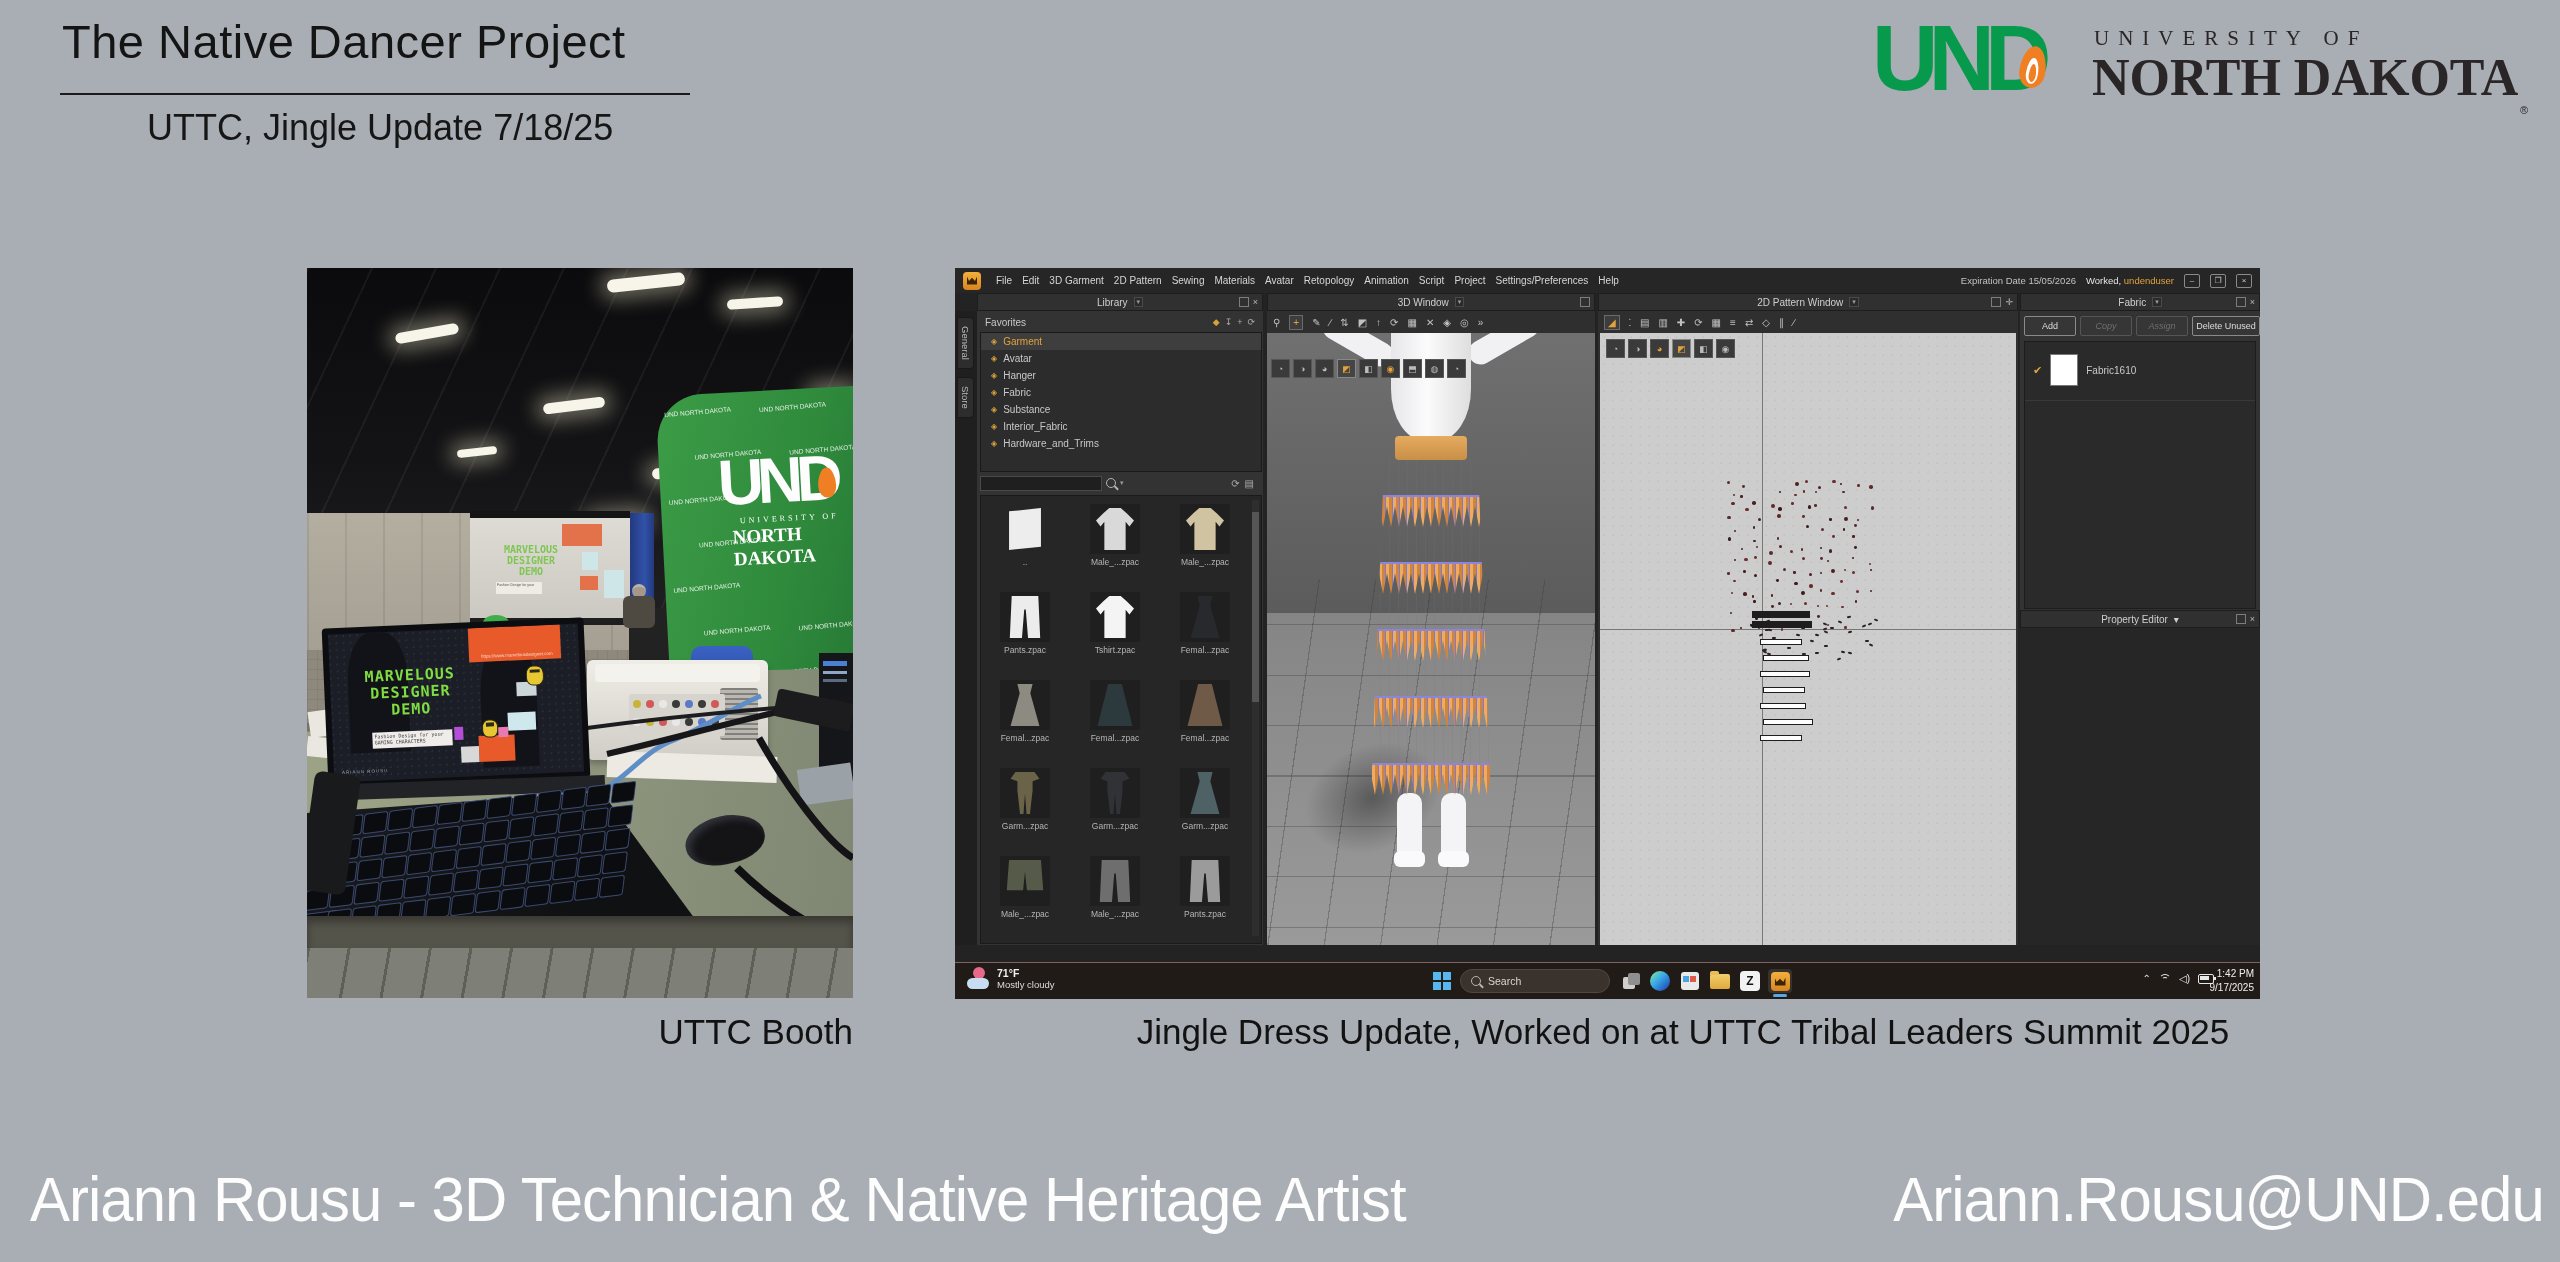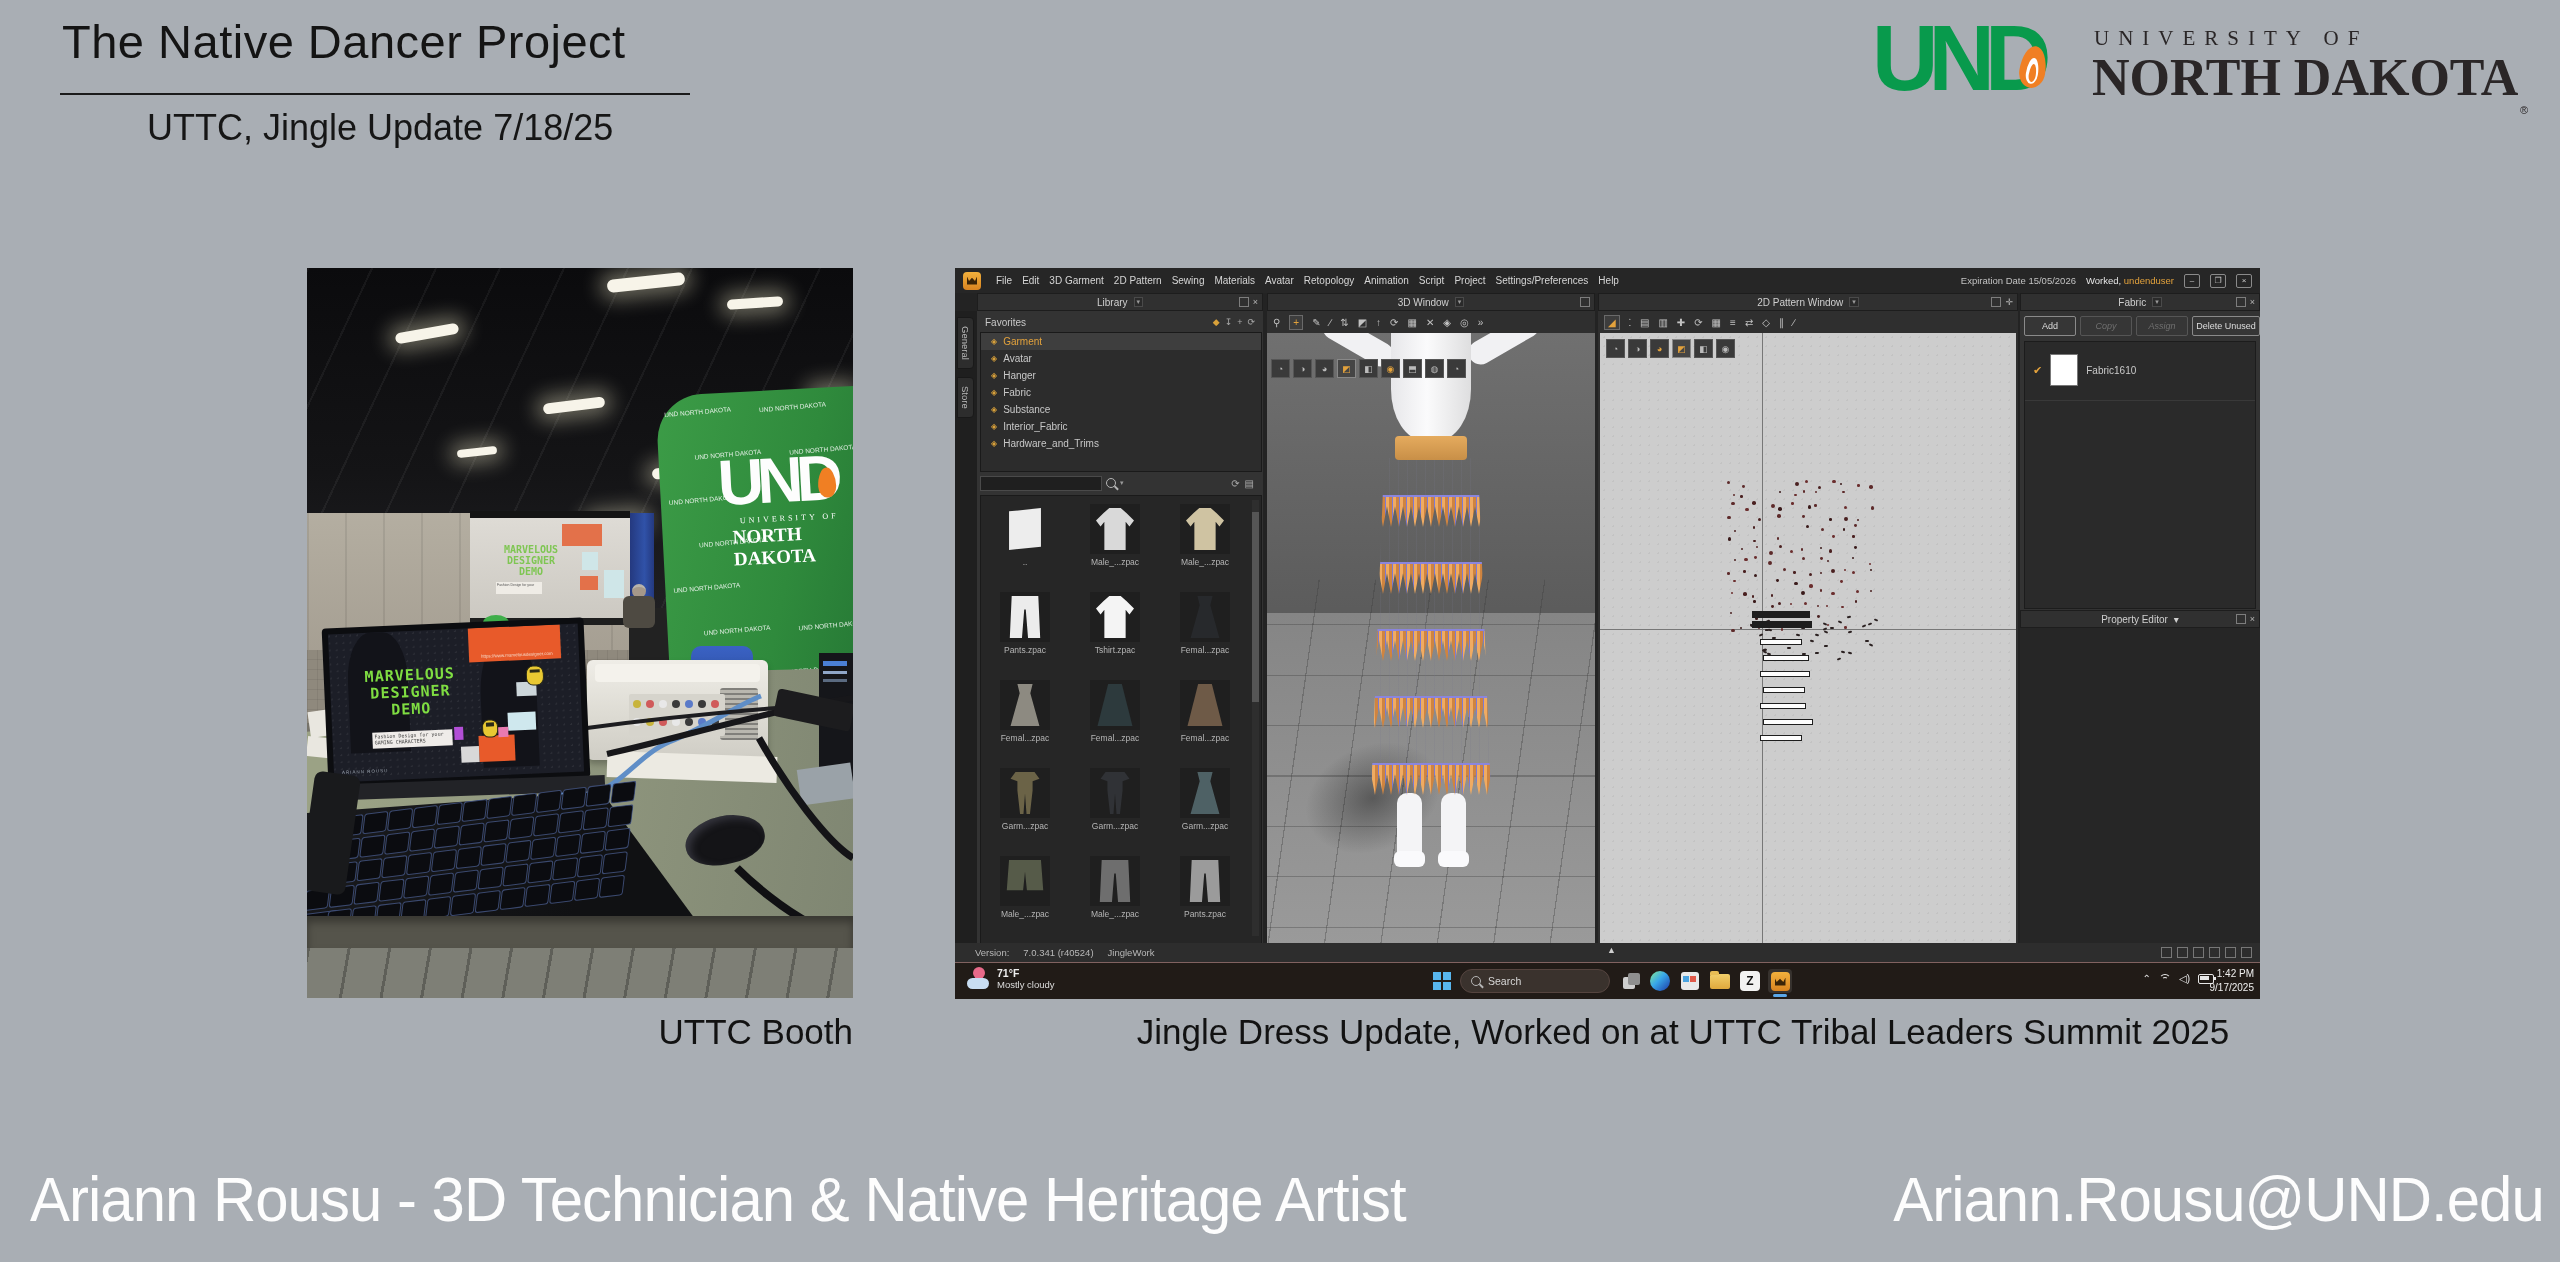--- a/index.html
+++ b/index.html
@@ -925,34 +925,20 @@
       <span>Property Editor</span>
         <span class="caret">▾</span>
       <span class="hicons">
           <span class="mi"></span>
           <span class="hx">×</span>
         </span>
     </div>
     <div class="pebody"></div>
   </div>
 
-  <div class="abs statusbar">
-    <span>Version:</span>
-    <span>7.0.341 (r40524)</span>
-    <span>JingleWork</span>
-    <span class="sb-collapse">▲</span>
-    <span class="sb-squares" id="sbSquares">
-        <div class="sbsq" style="display: inline-block;"></div>
-        <div class="sbsq" style="display: inline-block;"></div>
-        <div class="sbsq" style="display: inline-block;"></div>
-        <div class="sbsq" style="display: inline-block;"></div>
-        <div class="sbsq" style="display: inline-block;"></div>
-        <div class="sbsq" style="display: inline-block;"></div>
-      </span>
-  </div>
 
   <div class="abs tb">
     <div class="weather">
       <span class="wicon">
           <span class="wpin"></span>
           <span class="wcloud"></span>
         </span>
       <span>
         <div class="wtemp">71°F</div>
         <div class="wdesc">Mostly cloudy</div>

